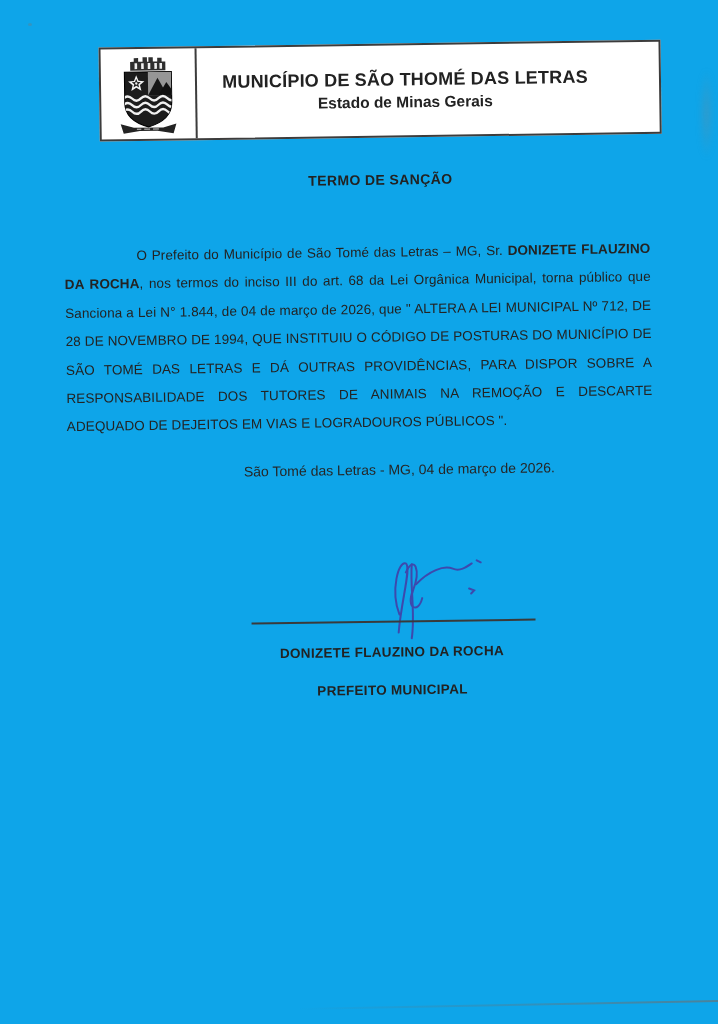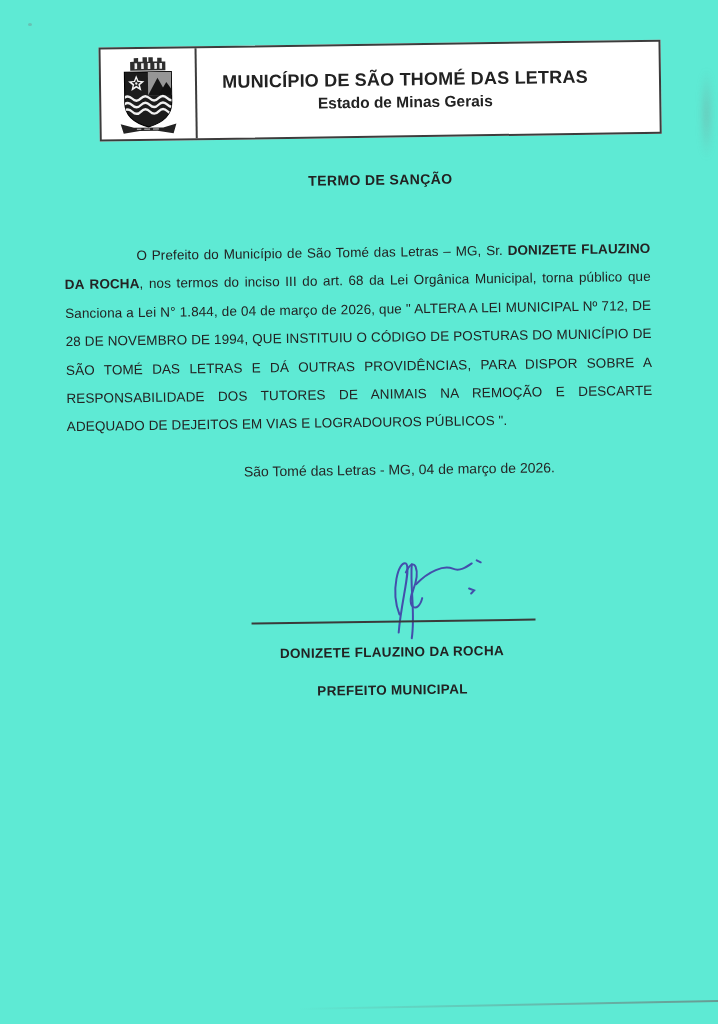--- a/index.html
+++ b/index.html
@@ -5,21 +5,21 @@
   html,body{margin:0;padding:0;}
   body{
     width:718px;height:1024px;
     background:#fbfbfa;
     font-family:"Liberation Sans","DejaVu Sans",sans-serif;
     color:var(--ink,#222);
     overflow:hidden;
     position:relative;
   }
   .page{
-    position:absolute;inset:0;background:#5eead4;
+    position:absolute;inset:0;background:#0ea5e9;
   }
   .skew{
     position:absolute;inset:0;
     transform:rotate(-0.8deg);
     transform-origin:359px 512px;
   }
   
   .header-box{
     position:absolute;left:105px;top:44px;width:558px;height:90px;
     border:2px solid var(--border,#3c3c3c);

